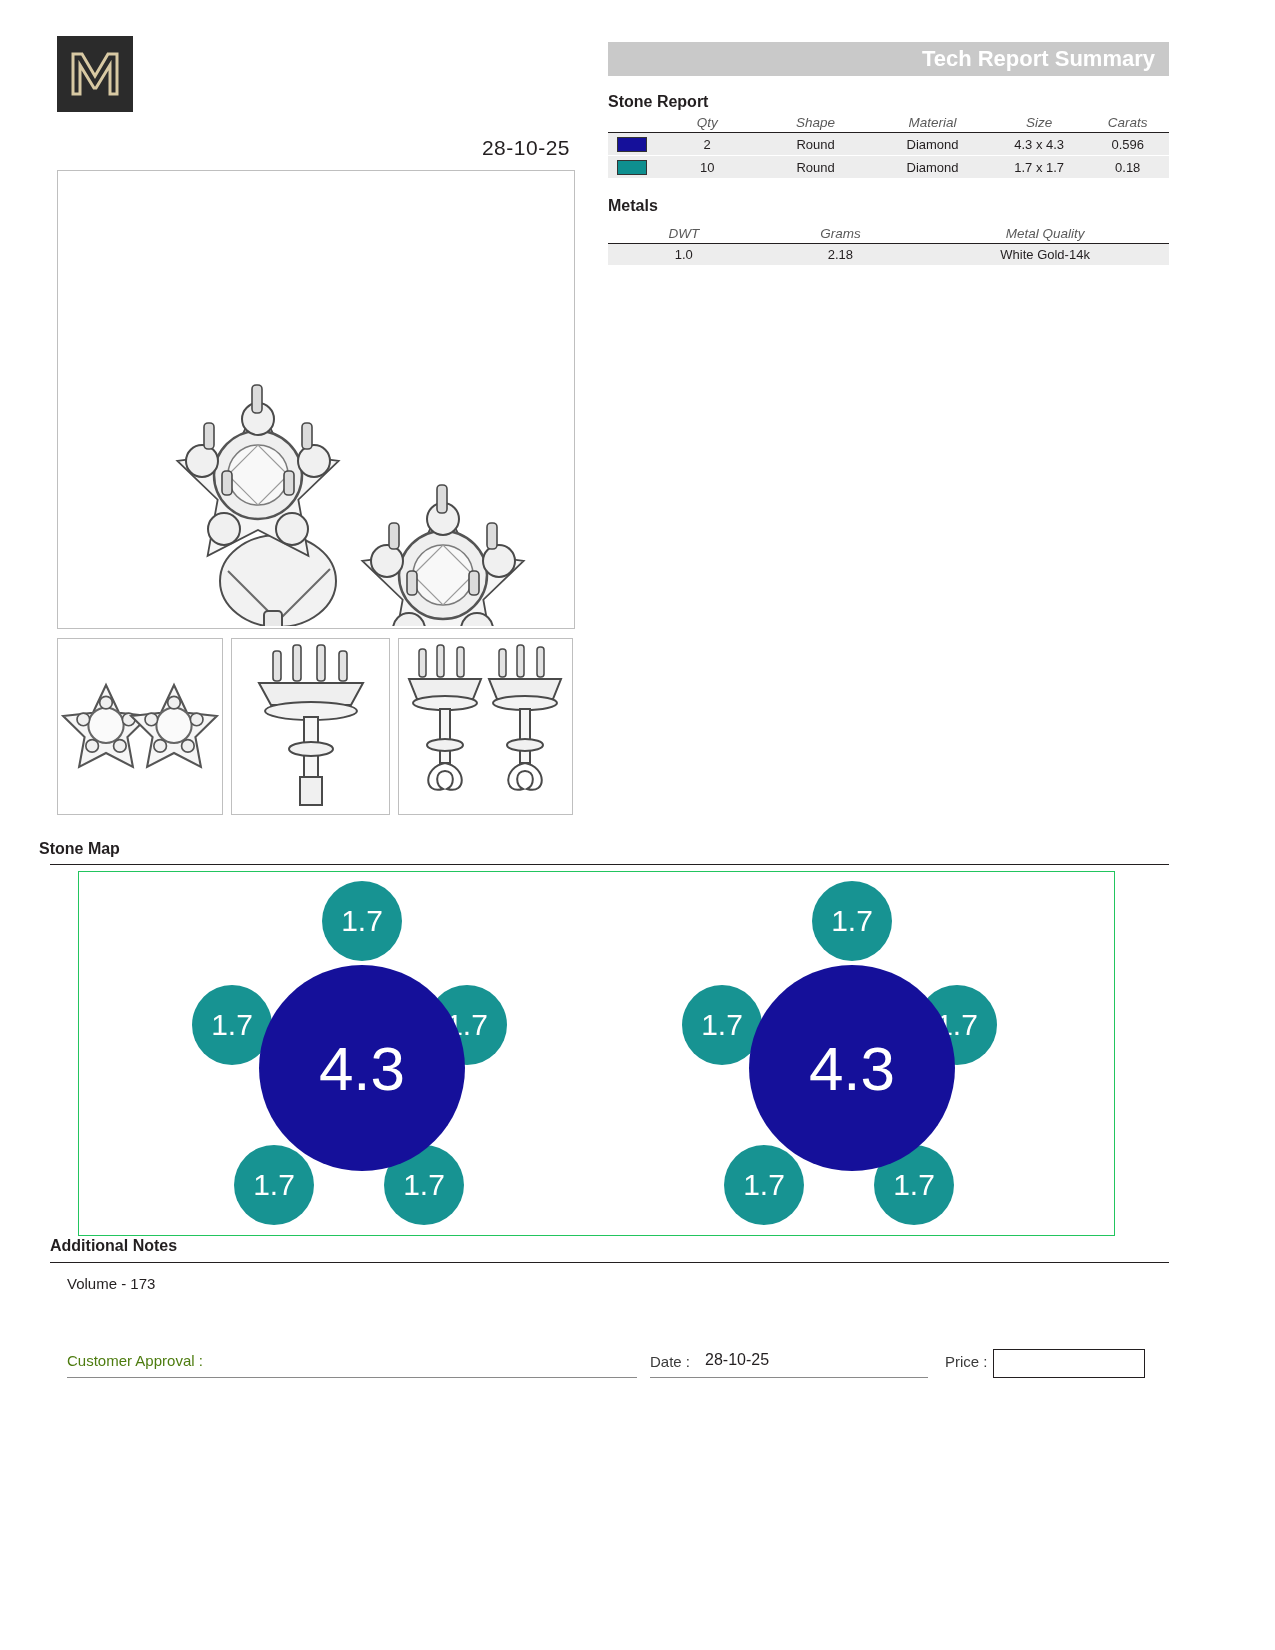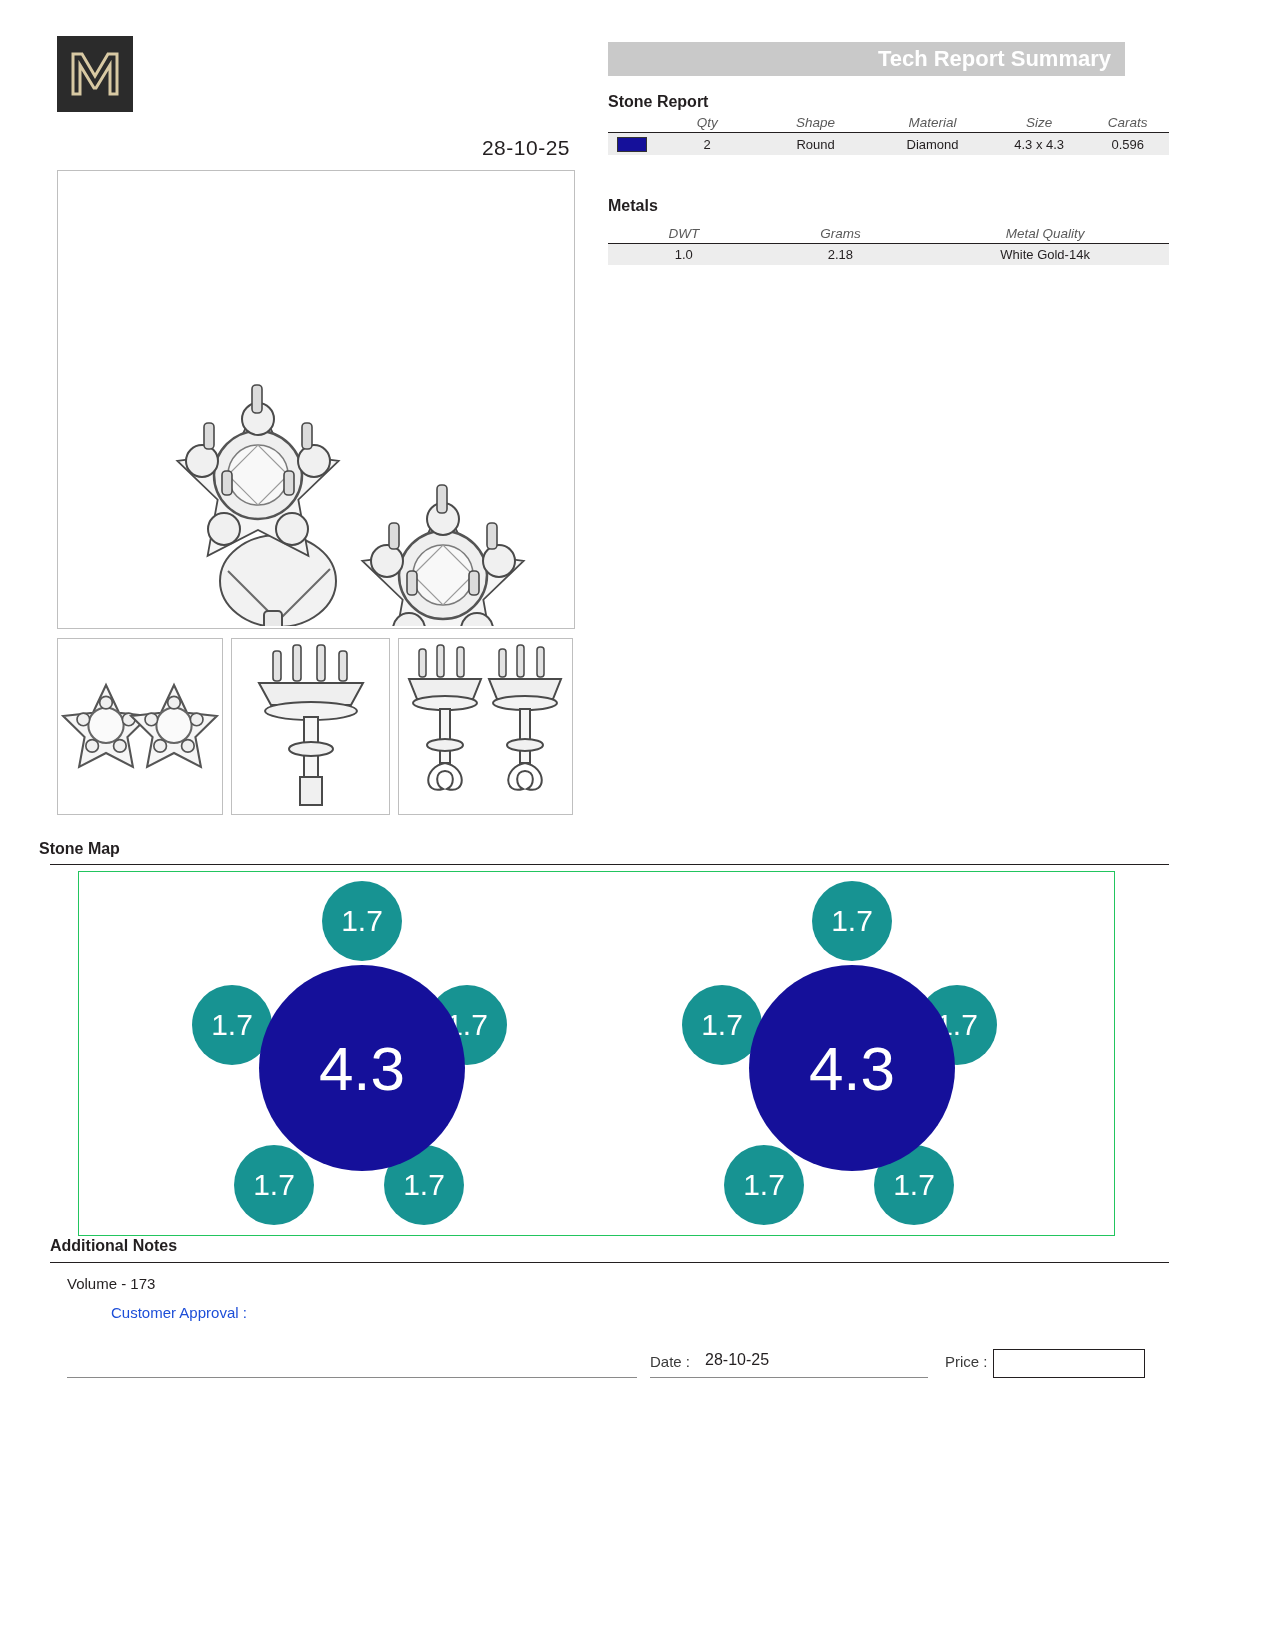--- a/index.html
+++ b/index.html
@@ -76,21 +76,21 @@
   }
   .thumb.t1 { width: 166px; height: 175px; }
   .thumb.t2 { width: 160px; height: 175px; margin-left: 8px; }
   .thumb.t3 { width: 175px; height: 175px; margin-left: 8px; }
 
   
   .tech-header {
     position: absolute;
     left: 608px;
     top: 42px;
-    width: 517px;
+    width: 561px;
     height: 34px;
     background: #c9c9c9;
     color: #ffffff;
     font-size: 22px;
     font-weight: bold;
     text-align: right;
     line-height: 34px;
     padding-right: 14px;
     box-sizing: border-box;
   }
@@ -217,24 +217,23 @@
 
   
   .footer-line {
     position: absolute;
     border-top: 1px solid #8a8a8a;
     height: 0;
   }
   #approval-label {
     position: absolute;
     left: 67px;
-    top: 1304px;
+    top: 1352px;
     font-size: 15px;
-    color: #1d4ed8;
-    margin-left: 44px;
+    color: #4d7c0f;
   }
   #approval-rule { left: 67px; top: 1377px; width: 570px; }
   #date-label {
     position: absolute;
     left: 650px;
     top: 1353px;
     font-size: 15px;
     color: #3a3a3a;
   }
   #date-value {
@@ -423,20 +422,30 @@
       <tr>
         <td class="swatch-cell">
           <span class="swatch" style="background:#15109a"></span>
         </td>
         <td>2</td>
         <td>Round</td>
         <td>Diamond</td>
         <td>4.3 x 4.3</td>
         <td>0.596</td>
       </tr>
+      <tr class="alt">
+        <td class="swatch-cell">
+          <span class="swatch" style="background:#0e8f8f"></span>
+        </td>
+        <td>10</td>
+        <td>Round</td>
+        <td>Diamond</td>
+        <td>1.7 x 1.7</td>
+        <td>0.18</td>
+      </tr>
     </tbody>
   </table>
 
   <div class="section-title" id="metals-title">Metals</div>
 
   <table class="report" id="metals-table">
     <thead>
       <tr>
         <th style="width:150px">DWT</th>
         <th style="width:160px">Grams</th>

